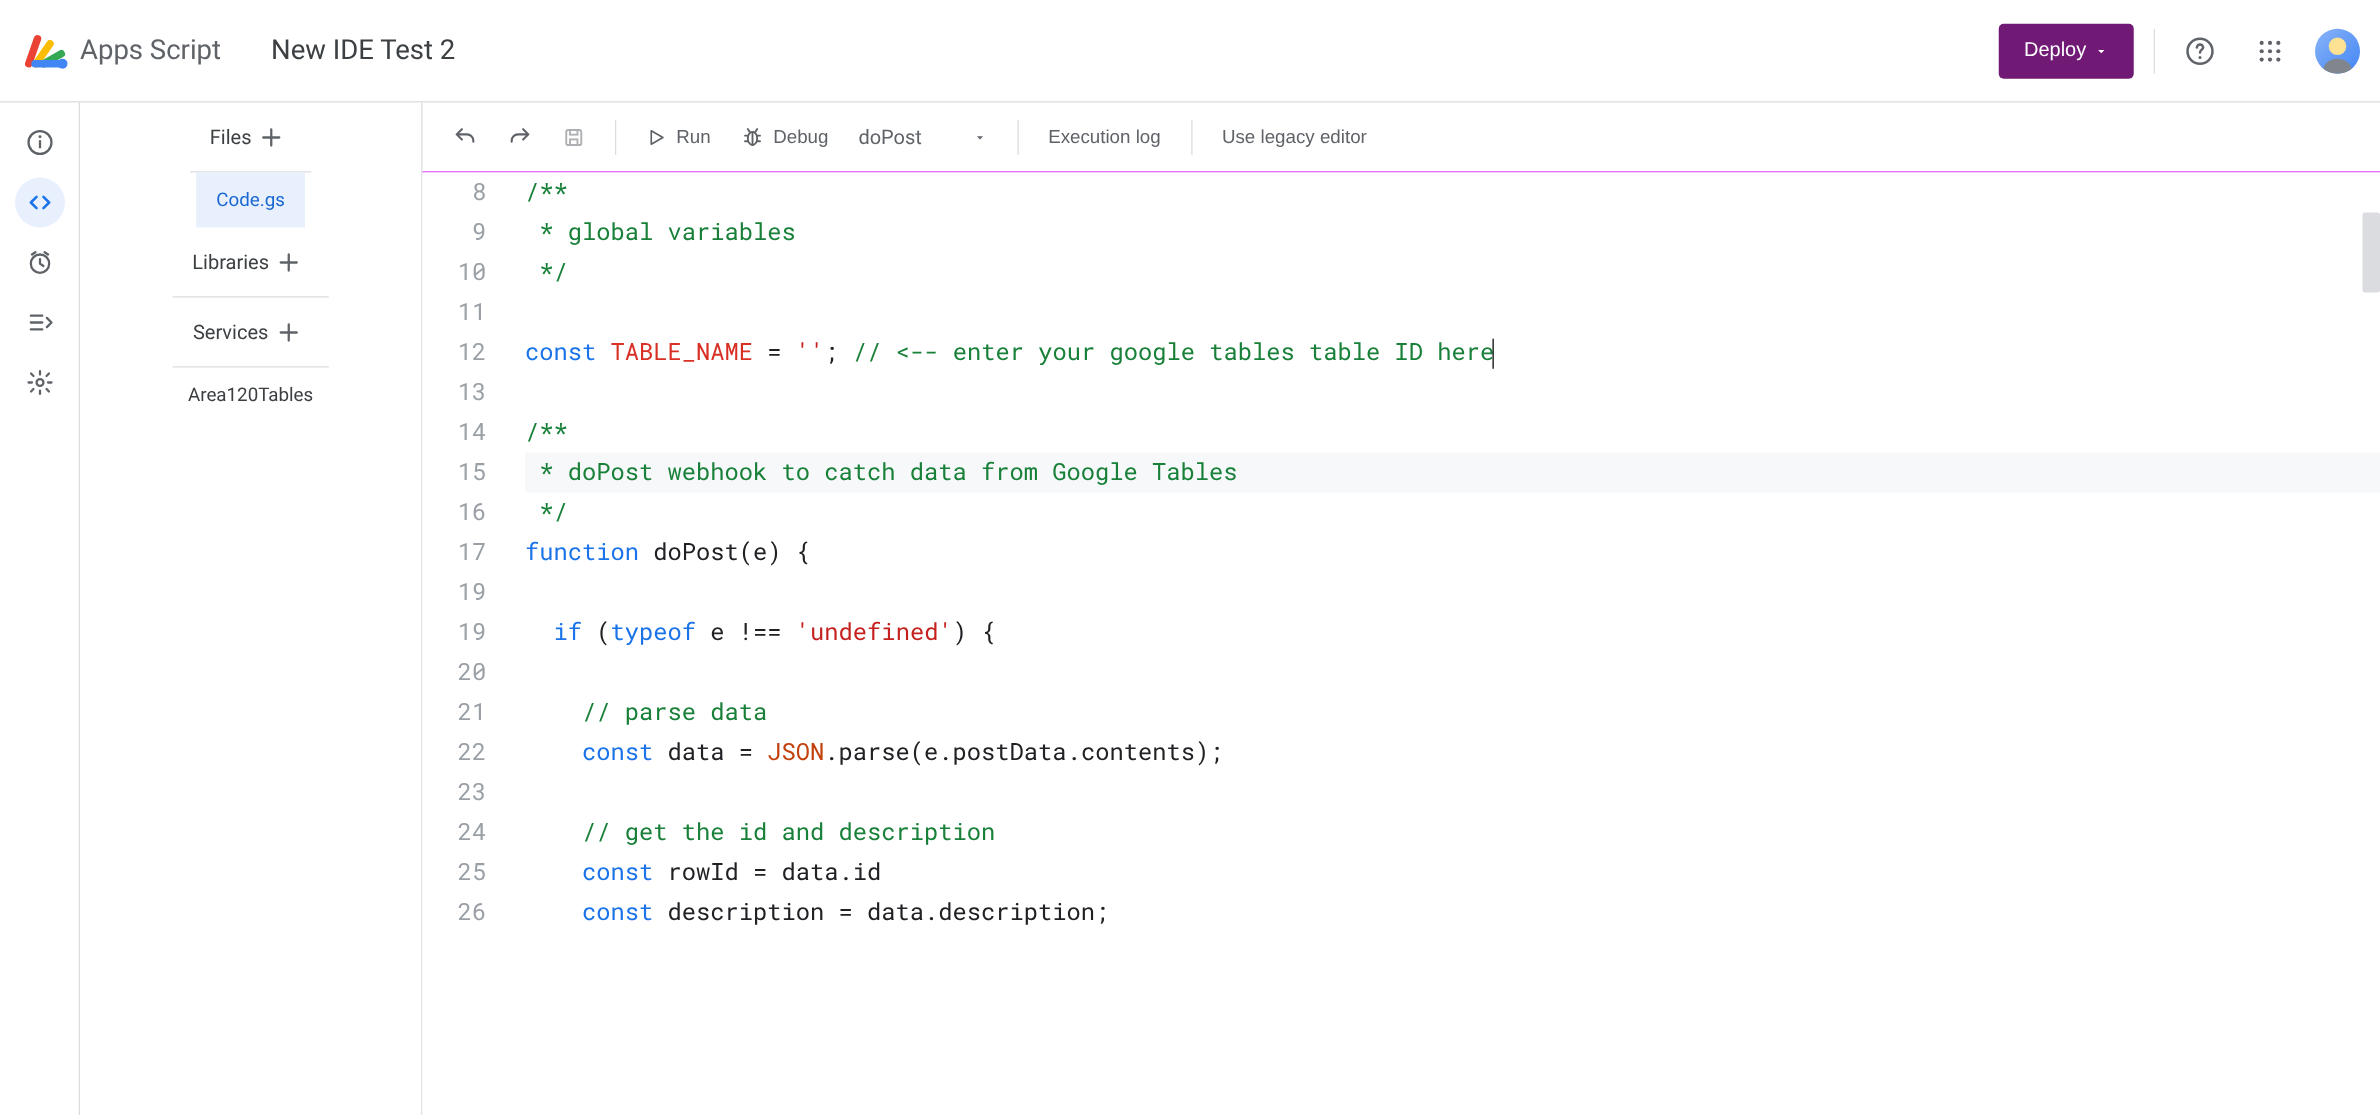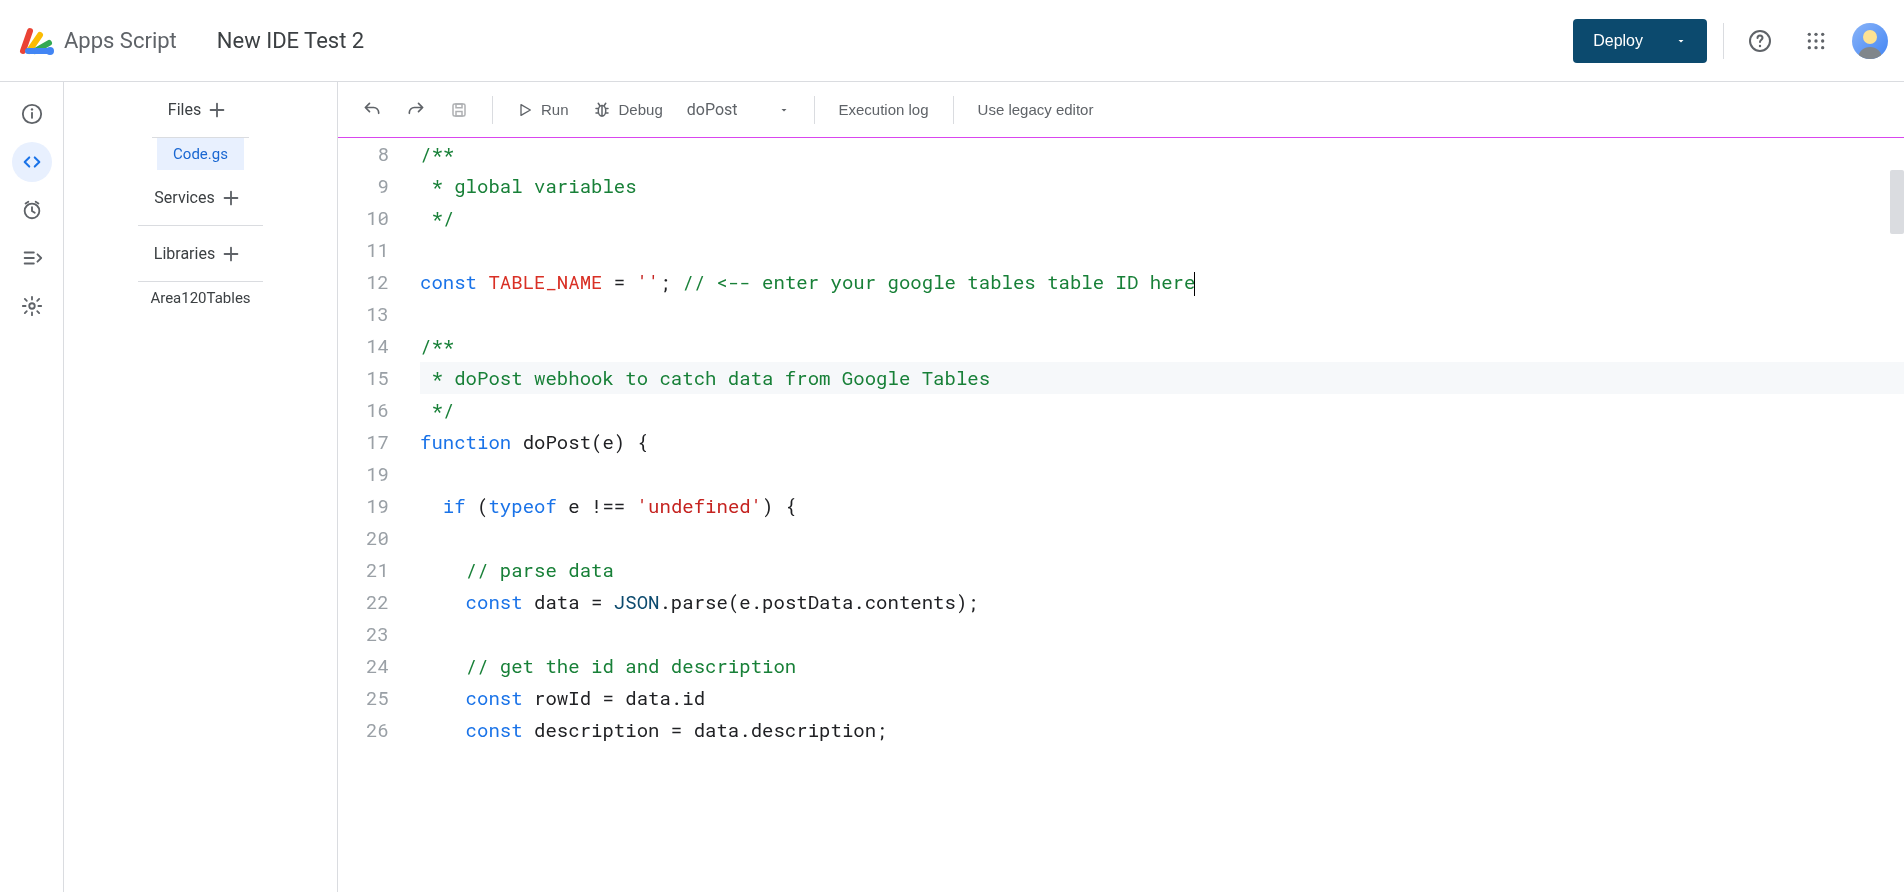--- a/index.html
+++ b/index.html
@@ -5,38 +5,38 @@
 * { margin: 0; padding: 0; box-sizing: border-box; }
 body { font-family: 'Google Sans', Roboto, Arial, sans-serif; color: #3c4043; background: #fff; overflow: hidden; }
 
 
 .header { height: 82px; border-bottom: 1px solid #dadce0; display: flex; align-items: center; padding: 0 16px; }
 .logo-area { display: flex; align-items: center; gap: 8px; margin-right: 40px; }
 .logo { width: 40px; height: 40px; }
 .logo-text { font-size: 22px; color: #5f6368; }
 .title { font-size: 22px; color: #3c4043; }
 .header-right { margin-left: auto; display: flex; align-items: center; gap: 16px; }
-.deploy-btn { background: #0c4a6e; color: #fff; border: none; border-radius: 4px; height: 44px; padding: 0 20px; font-size: 16px; display: flex; align-items: center; gap: 32px; cursor: pointer; }
+.deploy-btn { background: #701a75; color: #fff; border: none; border-radius: 4px; height: 44px; padding: 0 20px; font-size: 16px; display: flex; align-items: center; gap: 6px; cursor: pointer; }
 .divider-v { width: 1px; height: 36px; background: #dadce0; }
 .icon-btn { width: 40px; height: 40px; border: none; background: none; cursor: pointer; display: flex; align-items: center; justify-content: center; color: #5f6368; border-radius: 50%; }
 .avatar { width: 36px; height: 36px; border-radius: 50%; background: linear-gradient(135deg,#8ab4f8,#4285f4); display:flex;align-items:center;justify-content:center;color:#fff;font-weight:500; overflow:hidden; }
 
 
 .main { display: flex; height: calc(100vh - 70px); }
 
 
 .rail { width: 64px; border-right: 1px solid #dadce0; display: flex; flex-direction: column; align-items: center; padding-top: 12px; gap: 8px; }
 .rail-btn { width: 40px; height: 40px; border-radius: 50%; border: none; background: none; display: flex; align-items: center; justify-content: center; cursor: pointer; color: #5f6368; }
 .rail-btn.active { background: #e8f0fe; color: #1a73e8; }
 
 
 .sidebar { width: 274px; border-right: 1px solid #dadce0; display: flex; flex-direction: column; align-items: center; }
 .sb-section-hdr { height: 56px; display: flex; align-items: center; justify-content: space-between; padding: 0 16px; border-bottom: 1px solid #dadce0; font-size: 16px; color: #3c4043; }
 .sb-add { width: 32px; height: 32px; border: none; background: none; cursor: pointer; color: #5f6368; display:flex;align-items:center;justify-content:center; }
-.sb-item { height: 32px; display: flex; align-items: center; padding: 0 16px; font-size: 15px; cursor: pointer; }
+.sb-item { height: 44px; display: flex; align-items: center; padding: 0 16px; font-size: 15px; cursor: pointer; }
 .sb-item.selected { background: #e8f0fe; color: #1967d2; }
 
 
 .editor-wrap { flex: 1; display: flex; flex-direction: column; min-width: 0; }
 .toolbar { height: 56px; border-bottom: 1px solid #d946ef; display: flex; align-items: center; padding: 0 16px; gap: 8px; }
 .tb-btn { height: 36px; border: none; background: none; padding: 0 8px; border-radius: 4px; cursor: pointer; color: #5f6368; display: flex; align-items: center; gap: 8px; font-size: 15px; }
 .tb-sep { width: 1px; height: 28px; background: #dadce0; margin: 0 8px; }
 .fn-select{display:flex;align-items:center;gap:40px;padding:0 8px;color:#5f6368}
 
 
@@ -46,21 +46,21 @@
 .code { flex: 1; padding-left: 12px; color: #202124; position: relative; }
 .line-hl { position: absolute; left: 0; right: 0; height: 32px; background: #f6f8fa; z-index: 0; }
 .code > div { position: relative; z-index: 1; }
 .cursor { display:inline-block; width:1px; height:24px; background:#000; vertical-align:middle; margin-left:-1px; }
 
 
 .c-comment { color: #188038; }
 .c-keyword { color: #1a73e8; }
 .c-const   { color: #d93025; }
 .c-string  { color: #c5221f; }
-.c-obj     { color: #0c4a6e; }
+.c-obj     { color: #c2410c; }
 
 .scrollbar-ind { position:absolute; right:0; top:32px; width:14px; height:64px; background:#dadce0; border-radius:2px; }
 </style>
 </head>
 <body>
 
 <div class="header">
   <div class="logo-area">
     <div class="logo">
       <svg viewBox="0 0 40 40">
@@ -154,29 +154,29 @@
       <button class="sb-add">
         <svg width="22" height="22" viewBox="0 0 24 24">
             <path d="M12 5v14M5 12h14" stroke="#5f6368" stroke-width="2" stroke-linecap="round"></path>
           </svg>
       </button>
     </div>
     <div class="sb-item selected">
       <span>Code.gs</span>
     </div>
     <div class="sb-section-hdr">
-      <span>Services</span>
+      <span>Libraries</span>
       <button class="sb-add">
         <svg width="22" height="22" viewBox="0 0 24 24">
             <path d="M12 5v14M5 12h14" stroke="#5f6368" stroke-width="2" stroke-linecap="round"></path>
           </svg>
       </button>
     </div>
     <div class="sb-section-hdr">
-      <span>Libraries</span>
+      <span>Services</span>
       <button class="sb-add">
         <svg width="22" height="22" viewBox="0 0 24 24">
             <path d="M12 5v14M5 12h14" stroke="#5f6368" stroke-width="2" stroke-linecap="round"></path>
           </svg>
       </button>
     </div>
     <div class="sb-item">
       <span>Area120Tables</span>
     </div>
   </div>

